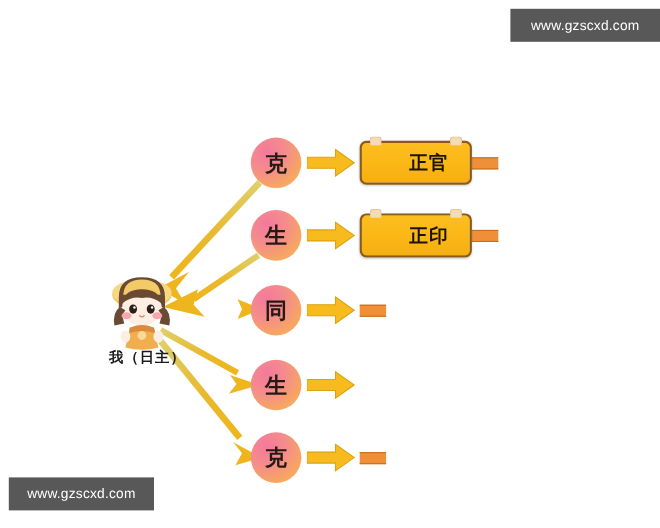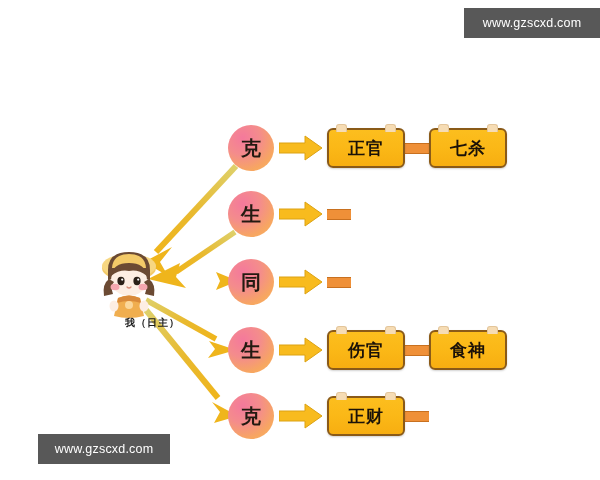--- a/index.html
+++ b/index.html
@@ -14,21 +14,20 @@
 
   
   .watermark{
     position:absolute;
     background:#585858;
     color:#ffffff;
     font-size:12.5px;
     letter-spacing:.2px;
     display:flex;align-items:center;justify-content:center;
     font-family:"Liberation Sans","DejaVu Sans",sans-serif;
-    margin-left:30px;
   }
   #wm-top{right:0;top:8px;width:136px;height:30px;}
   #wm-bottom{left:8px;bottom:16px;width:132px;height:30px;}
 
   
   #links{position:absolute;left:0;top:0;width:600px;height:480px;}
 
   
   .row{position:absolute;left:228px;height:48px;display:flex;align-items:center;}
   .row[data-row="0"]{top:124px;}
@@ -61,20 +60,21 @@
     position:relative;
     width:74px;height:36px;
     background:linear-gradient(180deg,#fcbe1e 0%,#fbb817 48%,#f7ae11 100%);
     border:2.5px solid #8a5a18;
     border-radius:6px;
     box-shadow:0 1px 2px rgba(0,0,0,.18);
     display:flex;align-items:center;justify-content:center;
     color:#1b1208;
     font-size:17px;font-weight:bold;letter-spacing:1px;
     font-family:"DejaVu Sans","Liberation Sans",sans-serif;
+    padding-left:24px;
   }
   
   .plaque .notch{
     position:absolute;top:-6px;width:9px;height:7px;
     background:#f6dcb4;border:1px solid #e3c59a;border-bottom:none;
     border-radius:3px 3px 0 0;
   }
   .plaque .notch.l{left:7px;}
   .plaque .notch.r{right:7px;}
 
@@ -84,22 +84,22 @@
     border-top:1px solid #c8701f;
     border-bottom:1px solid #c8701f;
     flex:0 0 auto;
   }
 
   
   #avatar-group{position:absolute;left:92px;top:246px;width:80px;height:96px;z-index:4;}
   #avatar{width:74px;height:74px;}
   #avatar-label{
     position:absolute;left:-4px;top:70px;width:92px;
-    text-align:right;
-    font-size:10px;color:#1a1a1a;font-weight:bold;
+    text-align:center;
+    font-size:13px;color:#1a1a1a;font-weight:bold;
     letter-spacing:1px;
     font-family:"DejaVu Sans","Liberation Sans",sans-serif;
     white-space:nowrap;
   }
 </style>
 </head>
 <body>
 
 <div id="stage">
 
@@ -185,79 +185,61 @@
     <svg class="fat-arrow" viewBox="0 0 44 26">
       <path d="M0,8 L26,8 L26,1 L43,13 L26,25 L26,18 L0,18 Z" fill="#f8bb1e" stroke="#dca212" stroke-width="1"></path>
     </svg>
     <div class="plaque-pair">
       <div class="plaque">
         <span class="notch l"></span>
         <span class="notch r"></span>
         <span>正官</span>
       </div>
       <div class="connector"></div>
+    </div>
+  </div>
+
+  <div class="row" data-row="1">
+    <div class="relation-circle">生</div>
+    <svg class="fat-arrow" viewBox="0 0 44 26">
+      <path d="M0,8 L26,8 L26,1 L43,13 L26,25 L26,18 L0,18 Z" fill="#f8bb1e" stroke="#dca212" stroke-width="1"></path>
+    </svg>
+    <div class="plaque-pair">
       <div class="plaque">
         <span class="notch l"></span>
         <span class="notch r"></span>
-        <span>七杀</span>
+        <span>正印</span>
       </div>
-    </div>
-  </div>
-
-  <div class="row" data-row="1">
-    <div class="relation-circle">生</div>
-    <svg class="fat-arrow" viewBox="0 0 44 26">
-      <path d="M0,8 L26,8 L26,1 L43,13 L26,25 L26,18 L0,18 Z" fill="#f8bb1e" stroke="#dca212" stroke-width="1"></path>
-    </svg>
-    <div class="plaque-pair">
       <div class="connector"></div>
     </div>
   </div>
 
   <div class="row" data-row="2">
     <div class="relation-circle">同</div>
     <svg class="fat-arrow" viewBox="0 0 44 26">
       <path d="M0,8 L26,8 L26,1 L43,13 L26,25 L26,18 L0,18 Z" fill="#f8bb1e" stroke="#dca212" stroke-width="1"></path>
     </svg>
     <div class="plaque-pair">
       <div class="connector"></div>
     </div>
   </div>
 
   <div class="row" data-row="3">
     <div class="relation-circle">生</div>
     <svg class="fat-arrow" viewBox="0 0 44 26">
       <path d="M0,8 L26,8 L26,1 L43,13 L26,25 L26,18 L0,18 Z" fill="#f8bb1e" stroke="#dca212" stroke-width="1"></path>
     </svg>
-    <div class="plaque-pair">
-      <div class="plaque">
-        <span class="notch l"></span>
-        <span class="notch r"></span>
-        <span>伤官</span>
-      </div>
-      <div class="connector"></div>
-      <div class="plaque">
-        <span class="notch l"></span>
-        <span class="notch r"></span>
-        <span>食神</span>
-      </div>
-    </div>
   </div>
 
   <div class="row" data-row="4">
     <div class="relation-circle">克</div>
     <svg class="fat-arrow" viewBox="0 0 44 26">
       <path d="M0,8 L26,8 L26,1 L43,13 L26,25 L26,18 L0,18 Z" fill="#f8bb1e" stroke="#dca212" stroke-width="1"></path>
     </svg>
     <div class="plaque-pair">
-      <div class="plaque">
-        <span class="notch l"></span>
-        <span class="notch r"></span>
-        <span>正财</span>
-      </div>
       <div class="connector"></div>
     </div>
   </div>
 
   <div class="watermark" id="wm-top">www.gzscxd.com</div>
   <div class="watermark" id="wm-bottom">www.gzscxd.com</div>
 
 </div>
 
 </body></html>

